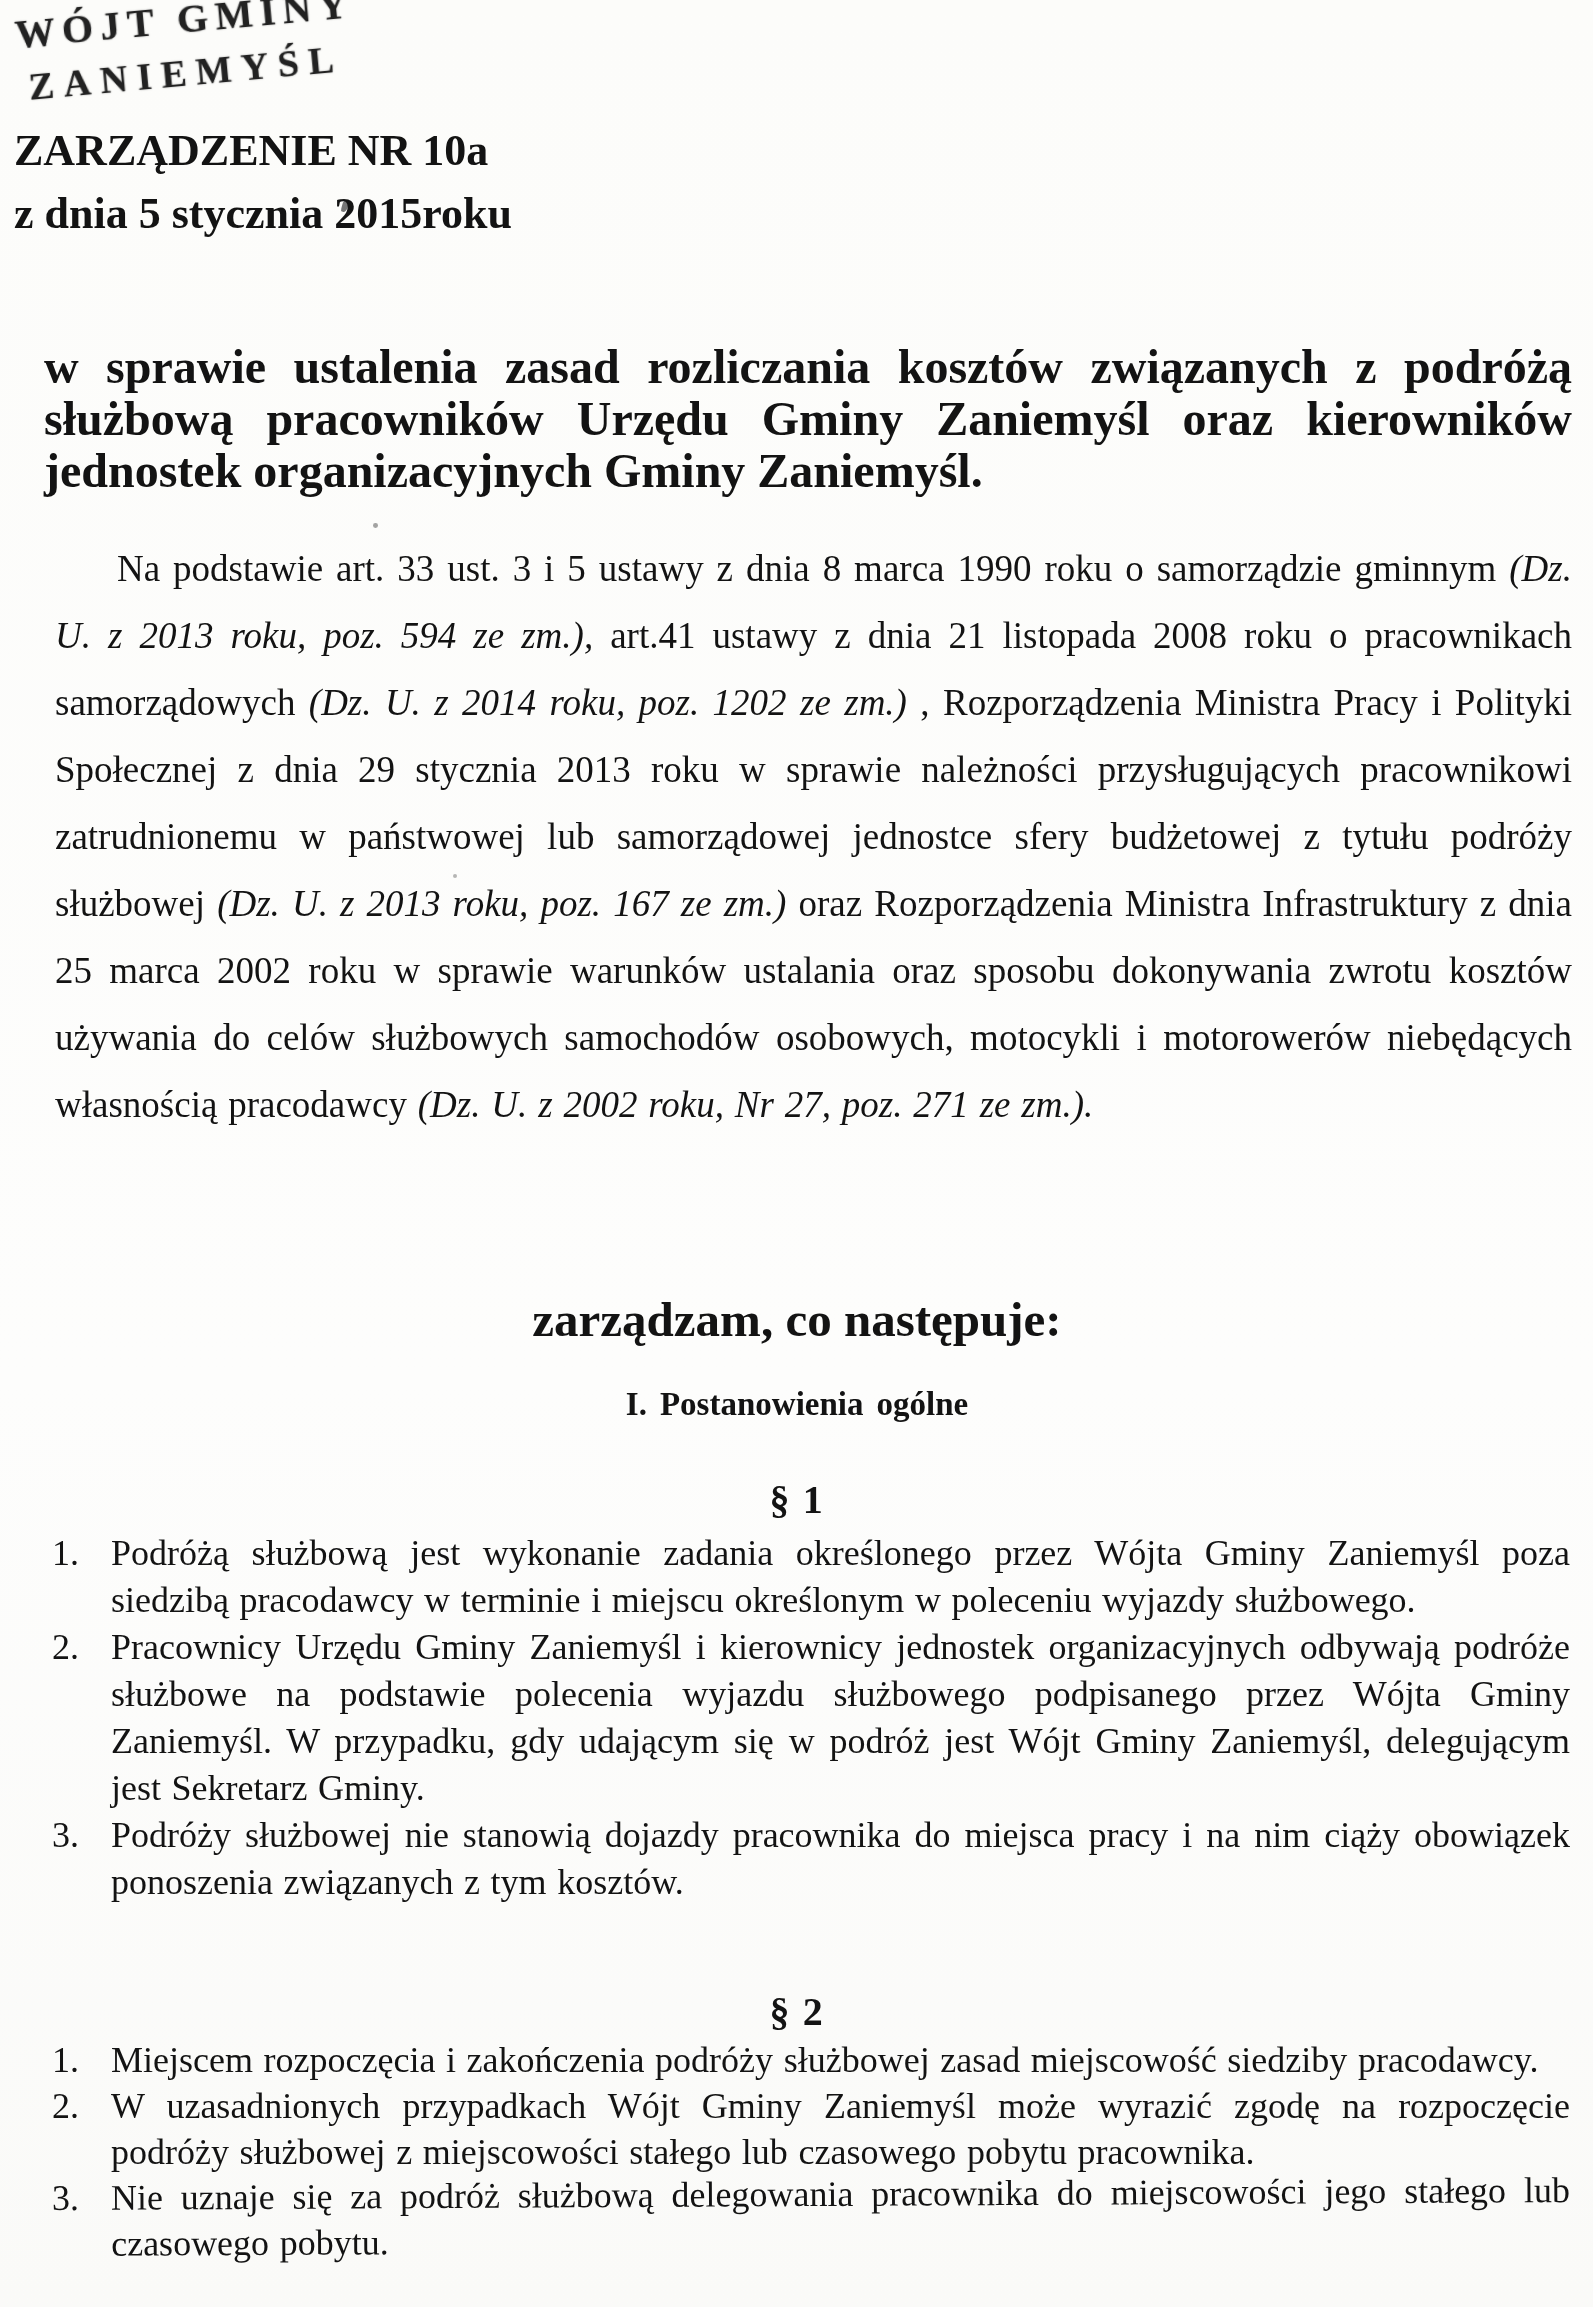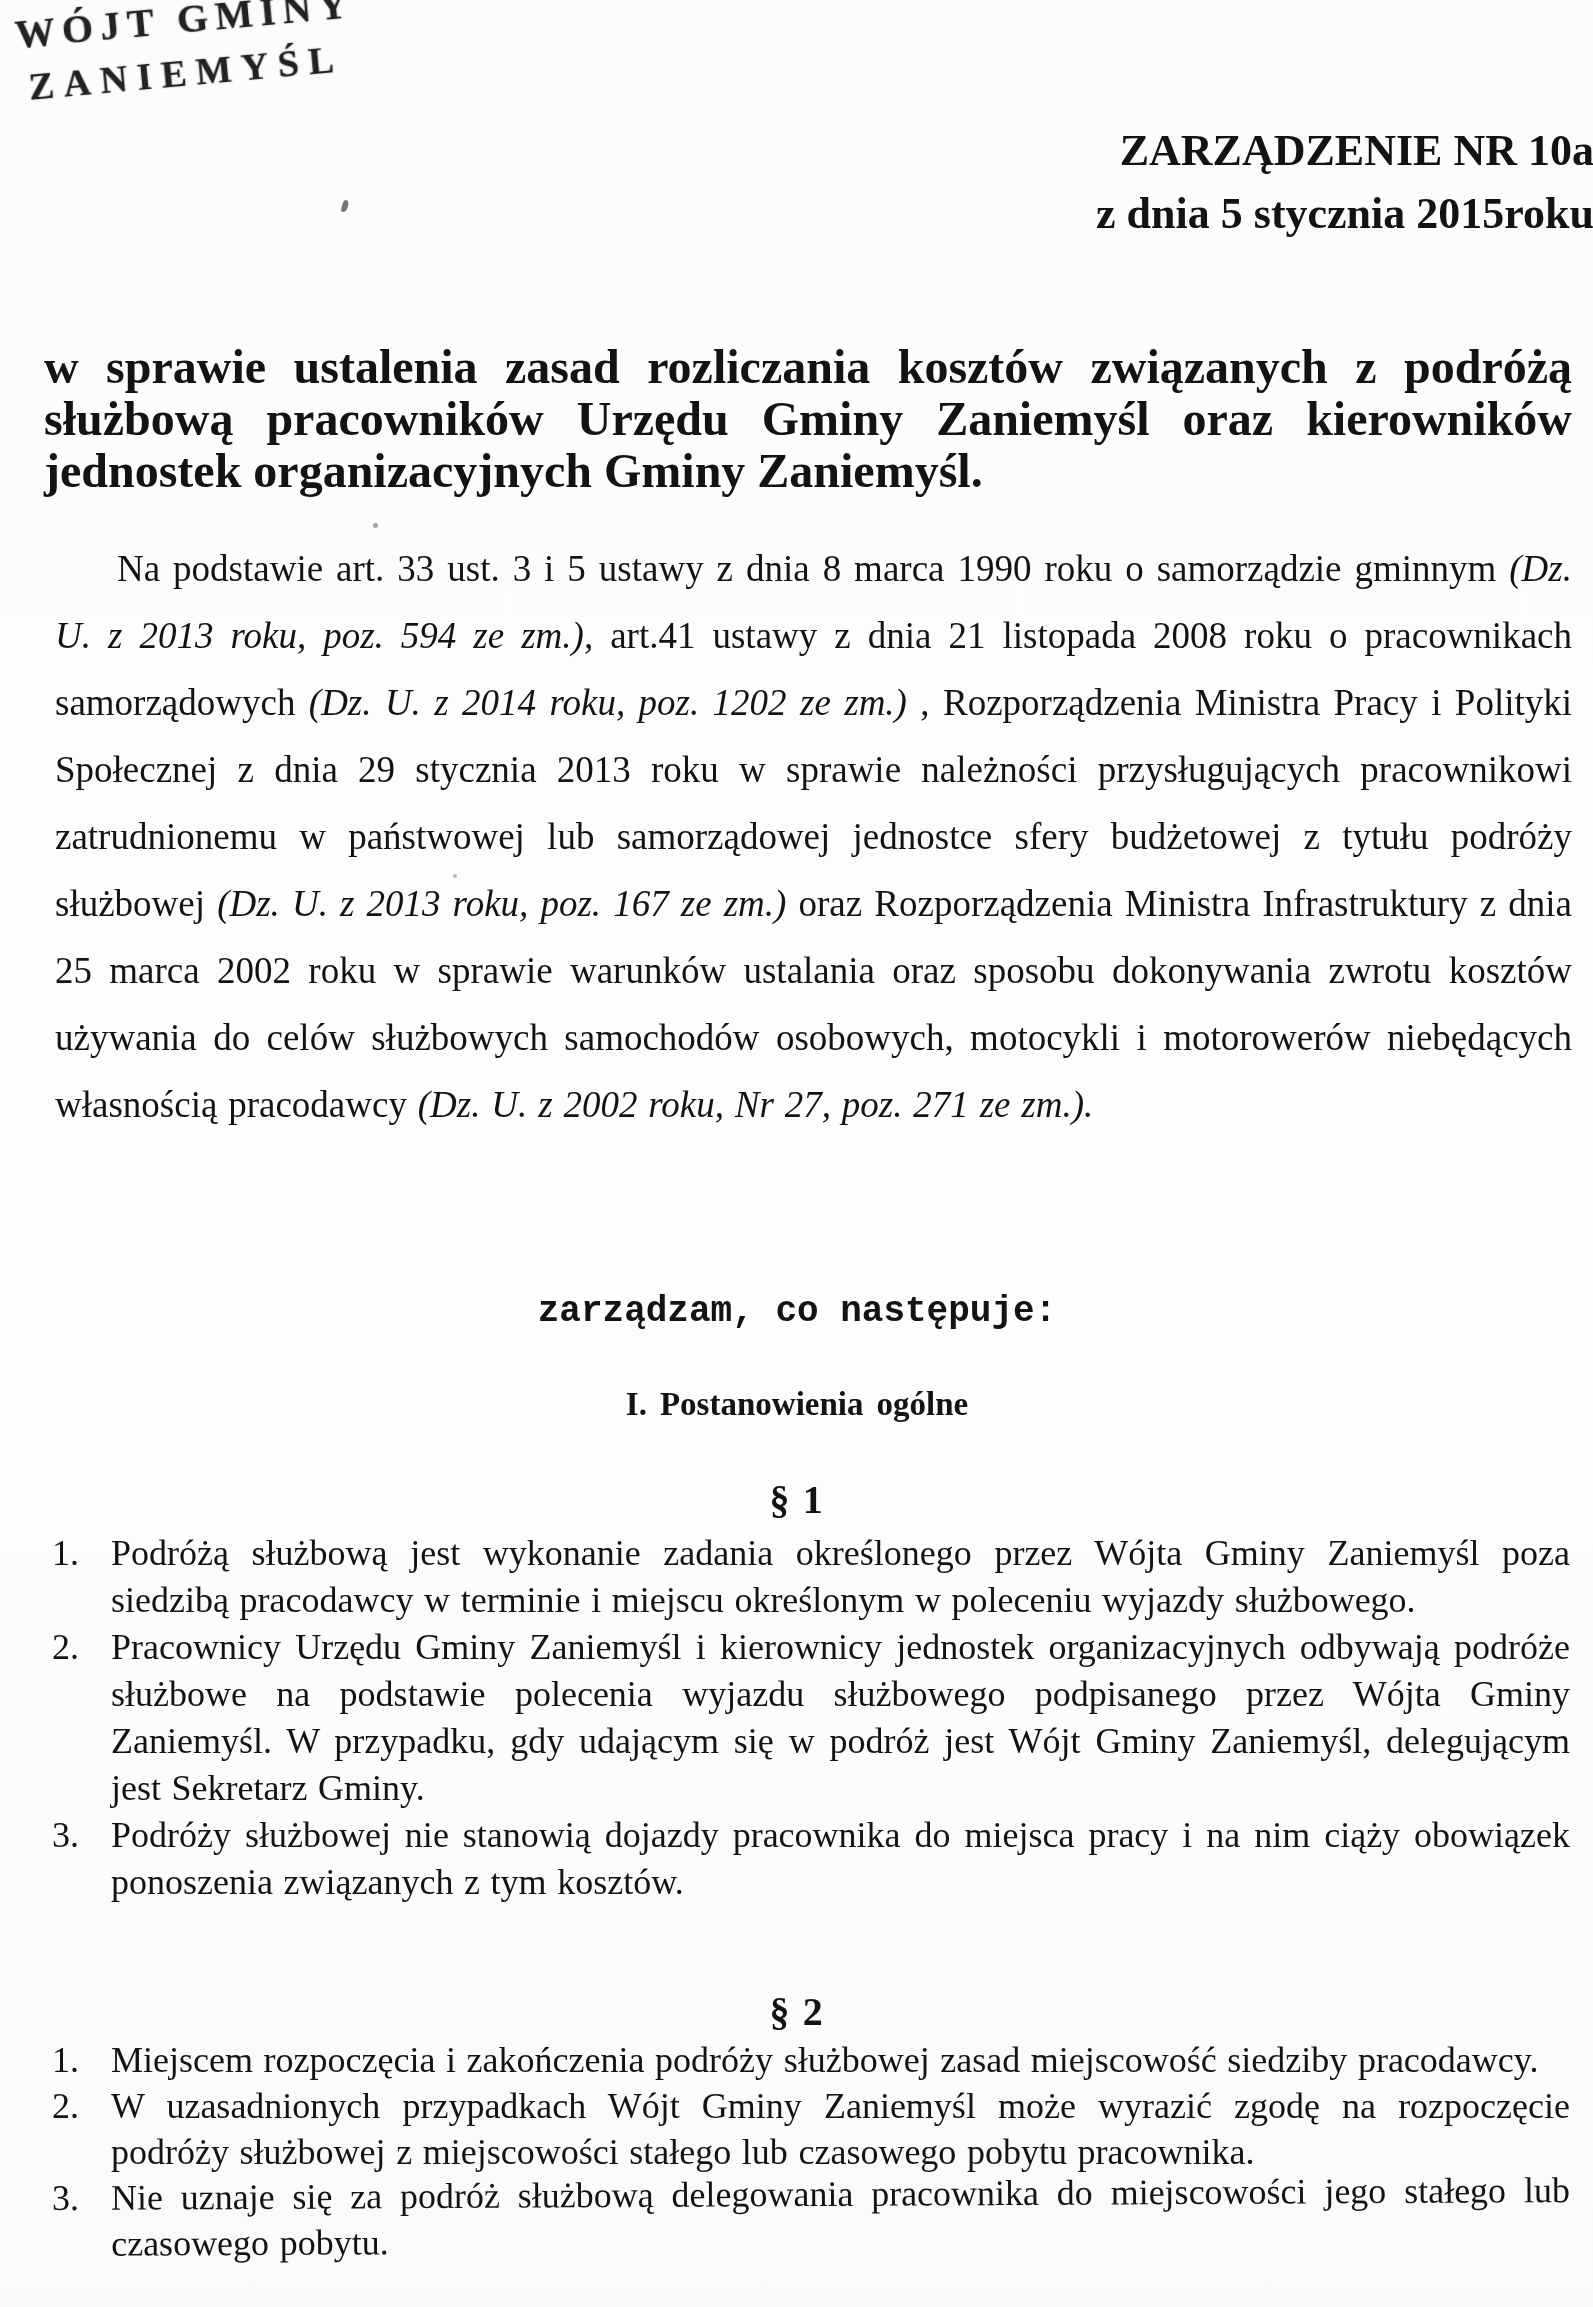--- a/index.html
+++ b/index.html
@@ -20,43 +20,43 @@
     transform:rotate(-5.2deg);transform-origin:left top;
     font-weight:700;color:#262626;
     filter:blur(0.5px) contrast(1.05);
     text-shadow:0 0 1.6px rgba(40,40,40,.55);
     text-align:center;
   }
   .stamp .l1{font-size:40px;letter-spacing:7.1px;white-space:nowrap;}
   .stamp .l2{font-size:38px;letter-spacing:9.5px;margin-top:8px;white-space:nowrap;}
   
   .title{
-    position:absolute;left:4px;right:0;top:119px;
-    text-align:right;font-weight:700;
+    position:absolute;left:14px;right:0;top:119px;
+    text-align:left;font-weight:700;
   }
   .title div{font-size:44px;line-height:63px;}
   
   .subject{
     position:absolute;left:44px;right:22px;top:341px;
     font-weight:700;font-size:48px;line-height:52px;
     text-align:justify;
   }
   
   .legal{
     position:absolute;left:55px;right:22px;top:535px;
     font-size:37px;line-height:67px;
     text-align:justify;text-indent:62px;
     word-spacing:1.6px;
   }
   .legal .it{font-style:italic;}
   
   .center-bold{
     position:absolute;left:0;right:0;text-align:center;font-weight:700;
   }
-  .order{top:1291px;font-size:36px;font-family:Liberation Mono, monospace;}
+  .order{top:1291px;font-size:49px;}
   .chapter{top:1386px;font-size:33px;word-spacing:4.8px;}
   .para-label{font-size:40px;letter-spacing:1.6px;}
   .p1{top:1476px;}
   .p2{top:1988px;}
   
   .nlist{
     position:absolute;left:52px;right:24px;
     font-size:36px;line-height:47px;
     word-spacing:1.6px;
   }

